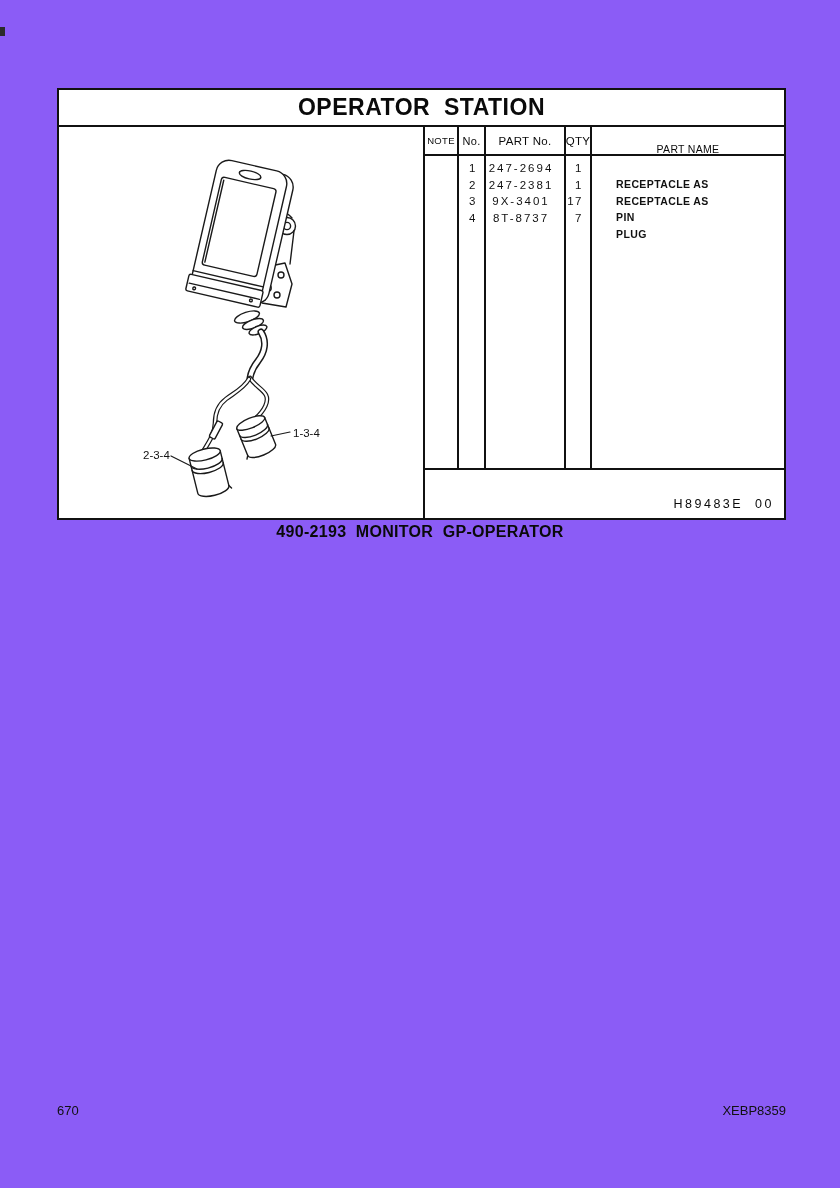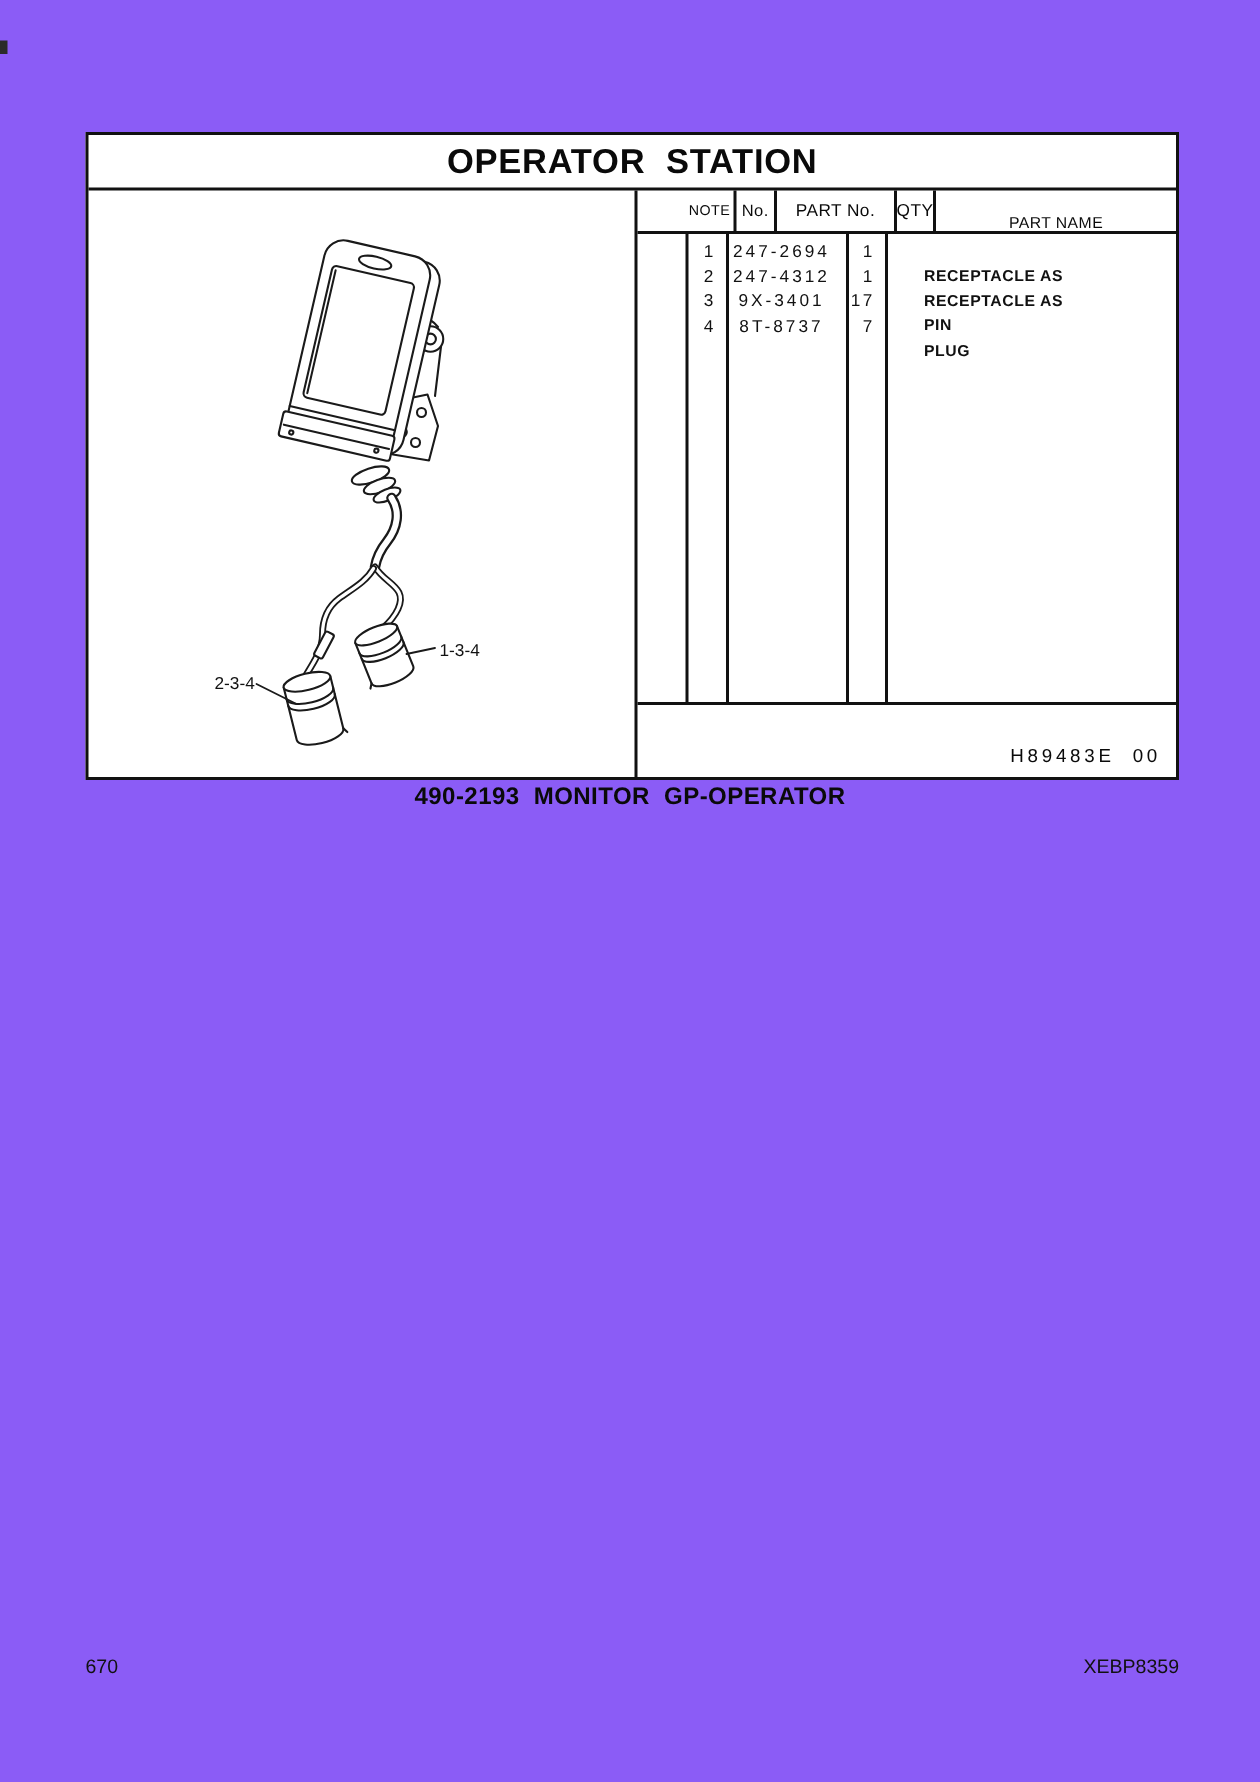--- a/index.html
+++ b/index.html
@@ -22,21 +22,21 @@
   }
   .plate-body { flex:1; position:relative; }
   .drawing-svg { position:absolute; left:0; top:0; width:364px; height:391px; }
   .drawing-svg text { font-family:"Liberation Sans", sans-serif; font-size:11.5px; fill:#111; }
 
   
   .parts-table {
     position:absolute; left:364px; top:0; right:0; bottom:0;
     border-left:2px solid #111; display:flex; flex-direction:column;
   }
-  .thead { display:flex; height:29px; border-bottom:2px solid #111;padding-left:32px; }
+  .thead { display:flex; height:29px; border-bottom:2px solid #111; }
   .thead > div {
     display:flex; align-items:center; justify-content:center;
     border-right:2px solid #111; letter-spacing:0.3px; color:#0a0a0a;
   }
   .thead > div:last-child { border-right:none; }
   .w-note { width:34px; } .w-no { width:27px; } .w-partno { width:80px; }
   .w-qty { width:26px; } .w-name { flex:1;margin-top:16px; }
   .h-note { font-size:9.5px; } .h-no { font-size:11px; }
   .h-partno { font-size:11.5px; } .h-qty { font-size:11.5px; } .h-name { font-size:10.5px; }
 
@@ -163,21 +163,21 @@
               <div class="cell cell-note"> </div>
             </div>
           <div class="w-no" id="col-no">
               <div class="cell cell-no">1</div>
               <div class="cell cell-no">2</div>
               <div class="cell cell-no">3</div>
               <div class="cell cell-no">4</div>
             </div>
           <div class="w-partno" id="col-partno">
               <div class="cell cell-part_no">247-2694</div>
-              <div class="cell cell-part_no">247-4312</div>
+              <div class="cell cell-part_no">247-2381</div>
               <div class="cell cell-part_no">9X-3401</div>
               <div class="cell cell-part_no">8T-8737</div>
             </div>
           <div class="w-qty" id="col-qty">
               <div class="cell cell-qty">1</div>
               <div class="cell cell-qty">1</div>
               <div class="cell cell-qty">17</div>
               <div class="cell cell-qty">7</div>
             </div>
           <div class="w-name" id="col-name">

